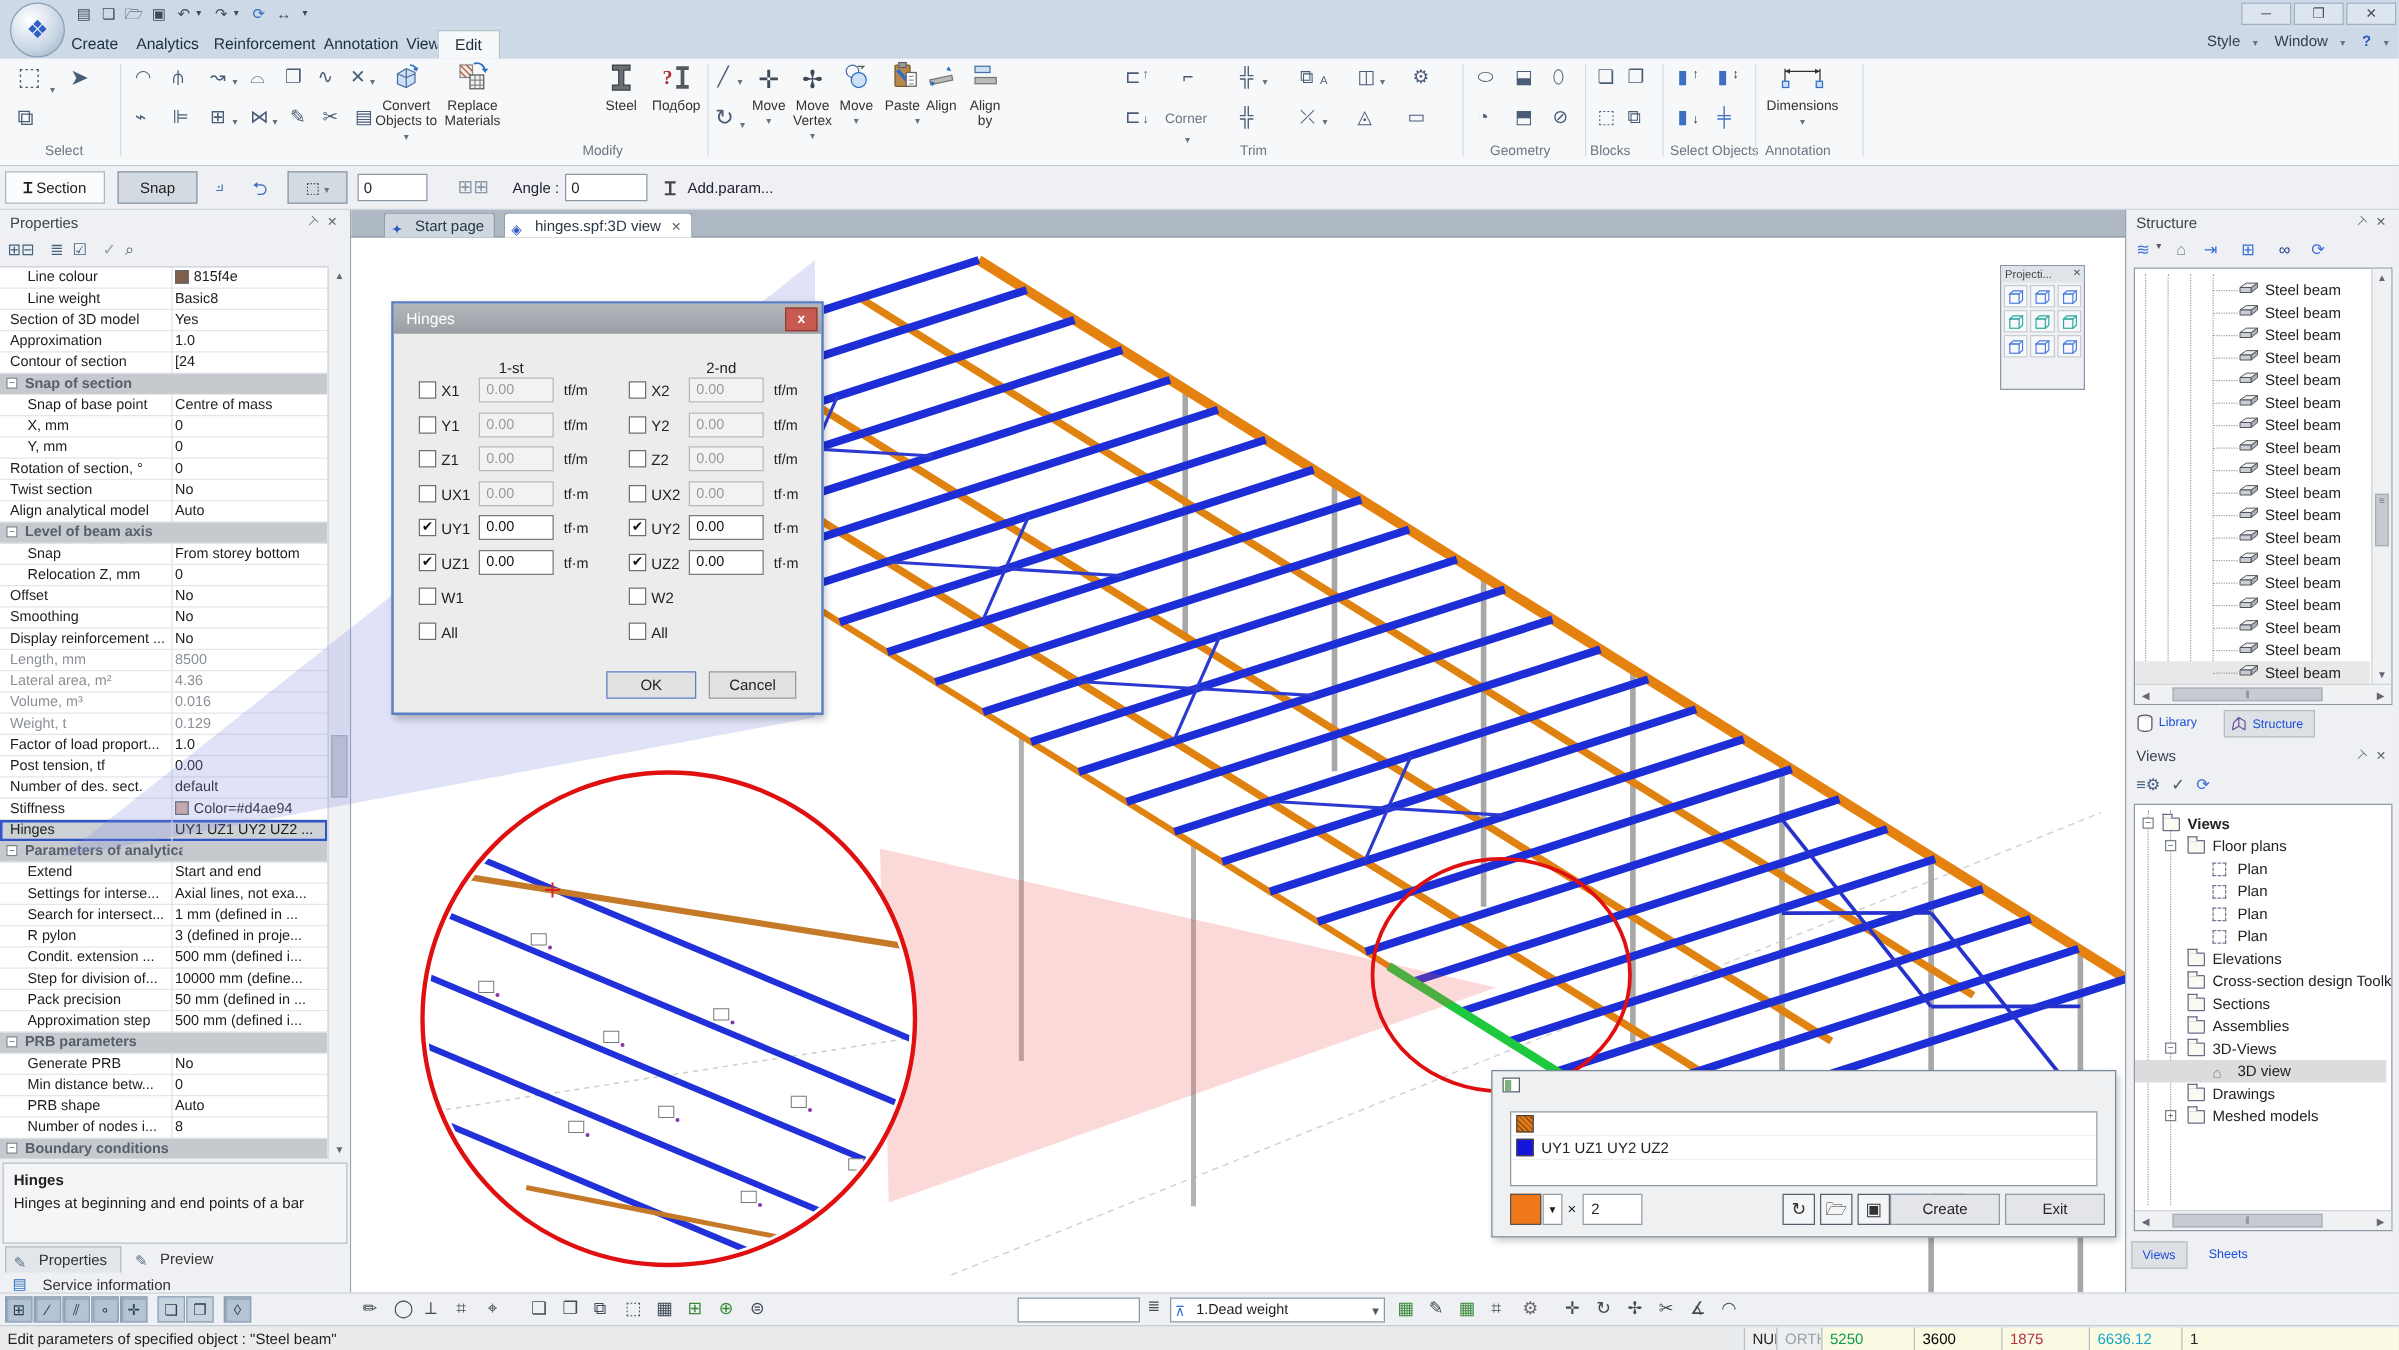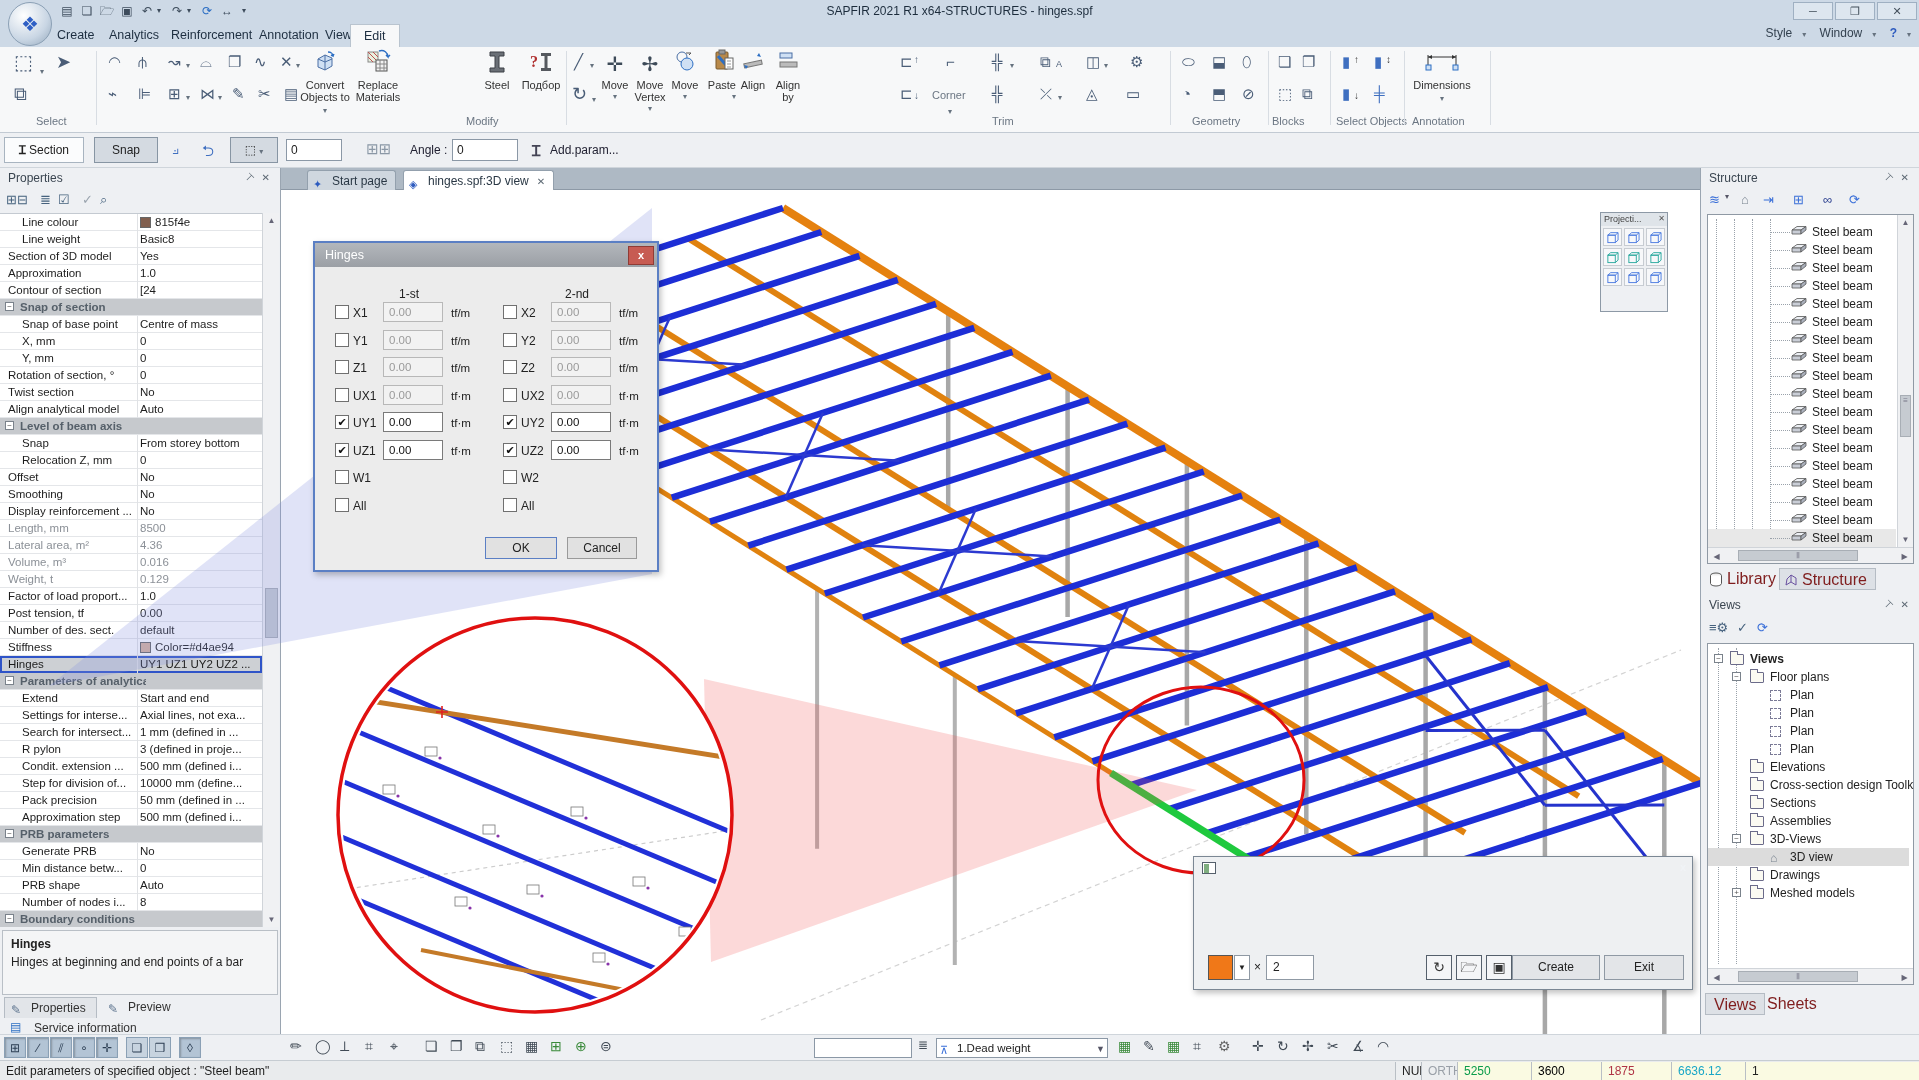--- a/index.html
+++ b/index.html
@@ -83,21 +83,21 @@
   .listframe { position:absolute; left:6px; width:207px; background:#fff; border:1px solid #8f99a4; }
   .treeline { position:absolute; top:4px; bottom:20px; width:0; border-left:1px dotted #9aa2ab; }
   .srow { position:absolute; left:0; width:188px; height:18px; font-size:12px; line-height:18px; }
   .srow .stub { position:absolute; left:62px; top:9px; width:20px; border-top:1px dotted #9aa2ab; }
   .srow .slabel { position:absolute; left:104px; top:0; white-space:nowrap; }
   .srow .sico { position:absolute; left:83px; top:2px; }
   .srow.hl { background:#e8e8e8; }
   .vscroll { position:absolute; right:0; top:0; width:16px; bottom:16px; background:#f0f1f3; border-left:1px solid #d0d4d9; }
   .hscroll { position:absolute; left:0; right:0; bottom:0; height:16px; background:#f0f1f3; border-top:1px solid #d0d4d9; }
   .hthumb { position:absolute; left:30px; top:2px; width:120px; height:11px; background:#c6cbd1; border:1px solid #a8aeb5; text-align:center; font-size:8px; line-height:10px; color:#778; }
-  .paneltab { position:absolute; height:22px; padding:0 8px 0 22px; font-size:16px; line-height:22px; color:#7f1d1d; }
+  .paneltab { position:absolute; height:22px; padding:0 8px 0 22px; font-size:10px; line-height:22px; color:#1d4ed8; }
   .paneltab.on { background:#dde1e6; border:1px solid #b5bcc4; }
   .paneltab .tico2 { position:absolute; left:4px; top:3px; }
   .vrow { position:absolute; font-size:12px; line-height:18px; white-space:nowrap; }
   .vrow .exp2 { position:absolute; top:4px; width:9px; height:9px; border:1px solid #7a828b; background:#fff; font-size:8px; line-height:7px; text-align:center; color:#555; }
   .vrow.sel2 { background:#dcdcdc; }
   .folder { display:inline-block; width:14px; height:11px; border:1px solid #6b6b8a; background:#fbfaf2; border-radius:1px; position:relative; vertical-align:-2px; margin-right:5px; }
   .folder::before { content:""; position:absolute; left:-1px; top:-4px; width:6px; height:3px; border:1px solid #6b6b8a; border-bottom:none; background:#fbfaf2; }
   .planico { display:inline-block; width:11px; height:11px; border:1px dashed #7a7a96; background:#fff; vertical-align:-2px; margin-right:5px; }
   
   #hinges-dlg { position:absolute; left:313px; top:241px; width:346px; height:331px; background:#ececec; border:2px solid #5b7fc4; z-index:40; box-shadow:2px 3px 6px rgba(0,0,0,.25); }
@@ -136,21 +136,20 @@
   #status-left { position:absolute; left:6px; top:3px; color:#1d1d1d; }
   .scell { position:absolute; top:1px; height:18px; border-left:1px solid #b9bfc5; background:#fafae2; line-height:18px; padding-left:6px; }
   .scell.mode { background:#eceef0; }
   
   #overlay-svg { position:absolute; left:0; top:0; width:1919px; height:1080px; pointer-events:none; z-index:30; }
 </style>
 </head>
 <body>
 
 <div id="titlebar">
-  <div id="title-text">SAPFIR 2021 R1 x64-STRUCTURES - hinges.spf</div>
   <div class="winbtn" style="right:86px;">─</div>
   <div class="winbtn" style="right:44px;">❐</div>
   <div class="winbtn" style="right:2px;">✕</div>
   <span class="qat" style="left:58px;">▤</span>
   <span class="qat" style="left:78px;">❏</span>
   <span class="qat" style="left:98px;">🗁</span>
   <span class="qat" style="left:118px;">▣</span>
   <span class="qat" style="left:138px;">↶</span>
   <span class="qat" style="left:155px;width:8px;font-size:8px;">▾</span>
   <span class="qat" style="left:168px;">↷</span>
@@ -1105,20 +1104,30 @@
         <span class="hlabel" style="left:206px;">All</span>
       </div>
     </div>
   <div class="dbtn def" style="left:170px;width:72px;">OK</div>
   <div class="dbtn" style="left:252px;width:70px;">Cancel</div>
 </div>
 
 <div id="mosaic-dlg">
   <div class="mico"></div>
   <div class="mclose">x</div>
+  <div id="mosaic-list">
+      <div class="mrow">
+        <span class="msw" style="background: repeating-linear-gradient(45deg, rgba(0, 0, 0, 0.35) 0px, rgba(0, 0, 0, 0.35) 1px, transparent 1px, transparent 3px) rgb(224, 120, 24);"></span>
+        <span class="mlabel"></span>
+      </div>
+      <div class="mrow">
+        <span class="msw" style="background: rgb(20, 20, 221);"></span>
+        <span class="mlabel">UY1  UZ1  UY2  UZ2</span>
+      </div>
+    </div>
   <div style="position:absolute;left:14px;top:98px;width:25px;height:25px;background:#f07818;border:1px solid #555;"></div>
   <div style="position:absolute;left:40px;top:98px;width:16px;height:25px;border:1px solid #8f99a4;background:#fff;text-align:center;line-height:23px;font-size:8px;">▼</div>
   <span style="position:absolute;left:60px;top:103px;">×</span>
   <div style="position:absolute;left:72px;top:98px;width:48px;height:25px;border:1px solid #8f99a4;background:#fff;line-height:23px;padding-left:6px;">2</div>
   <div class="micobtn" style="left:232px;">↻</div>
   <div class="micobtn" style="left:262px;">🗁</div>
   <div class="micobtn" style="left:292px;">▣</div>
   <div class="micobtn" style="left:322px;color:#2d6fc4;border-color:#2d6fc4;">⬚</div>
   <div class="micobtn" style="left:352px;">⬚</div>
   <div class="mbtn" style="left:318px;width:88px;left:318px;">Create</div>

